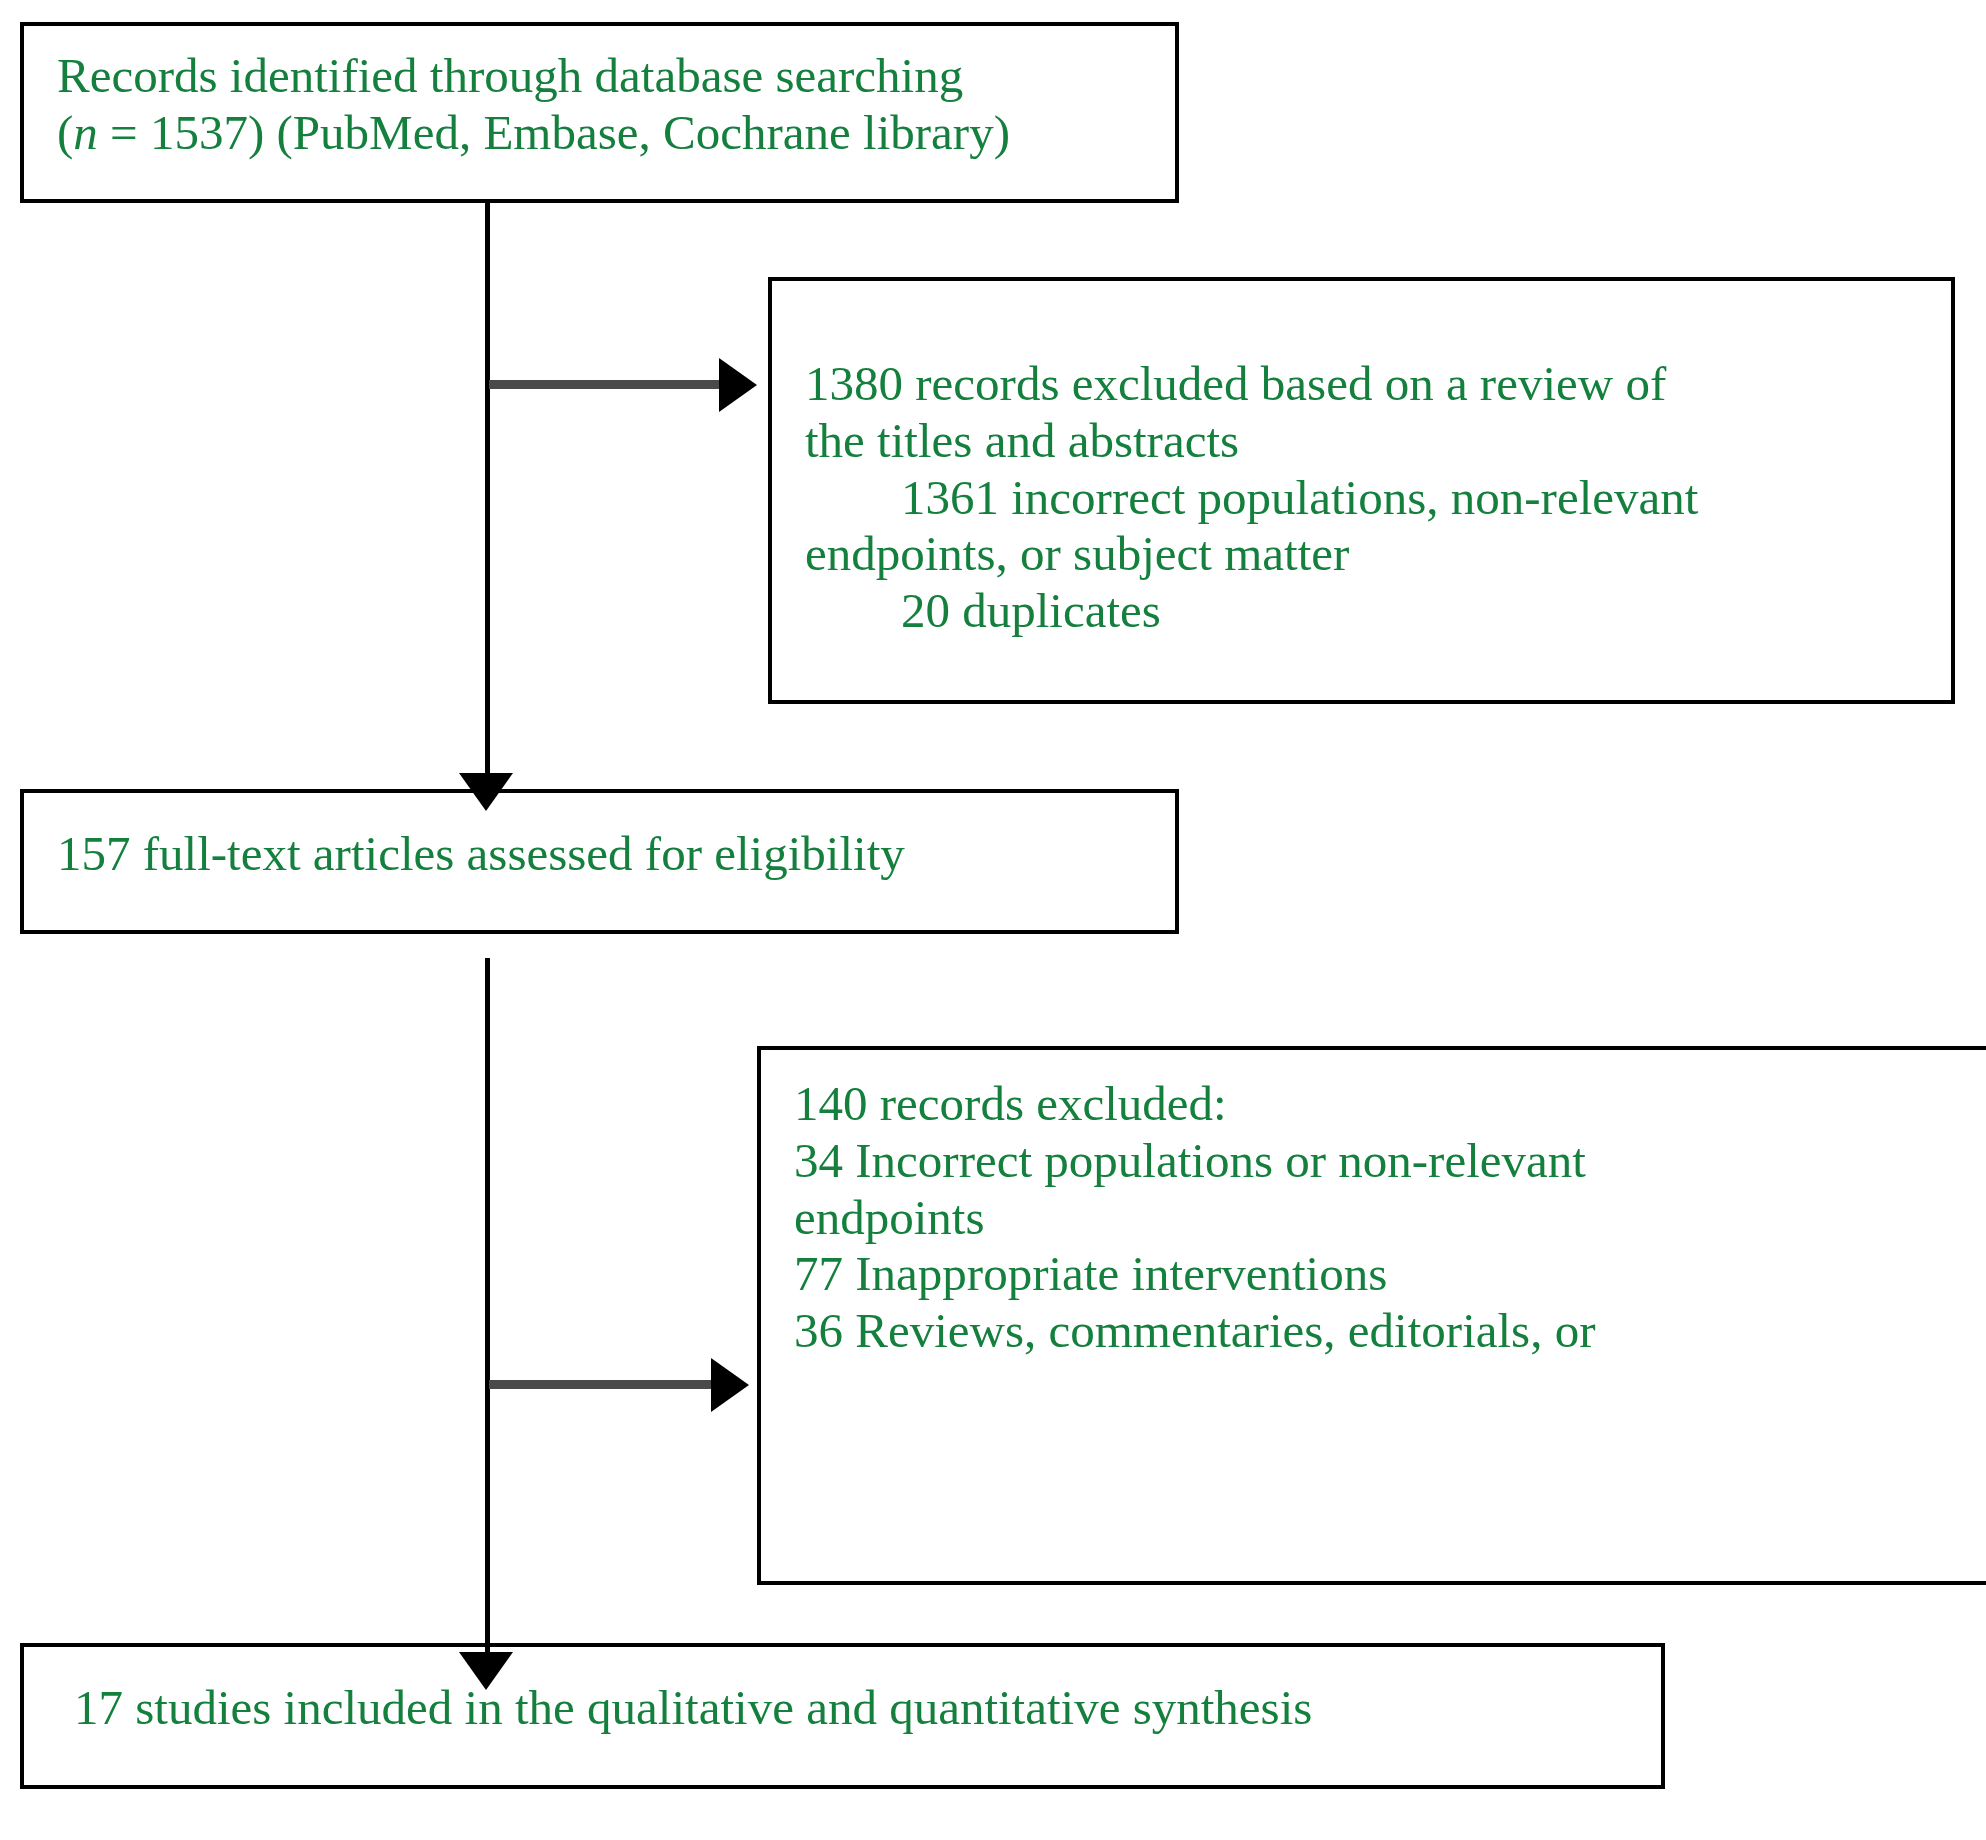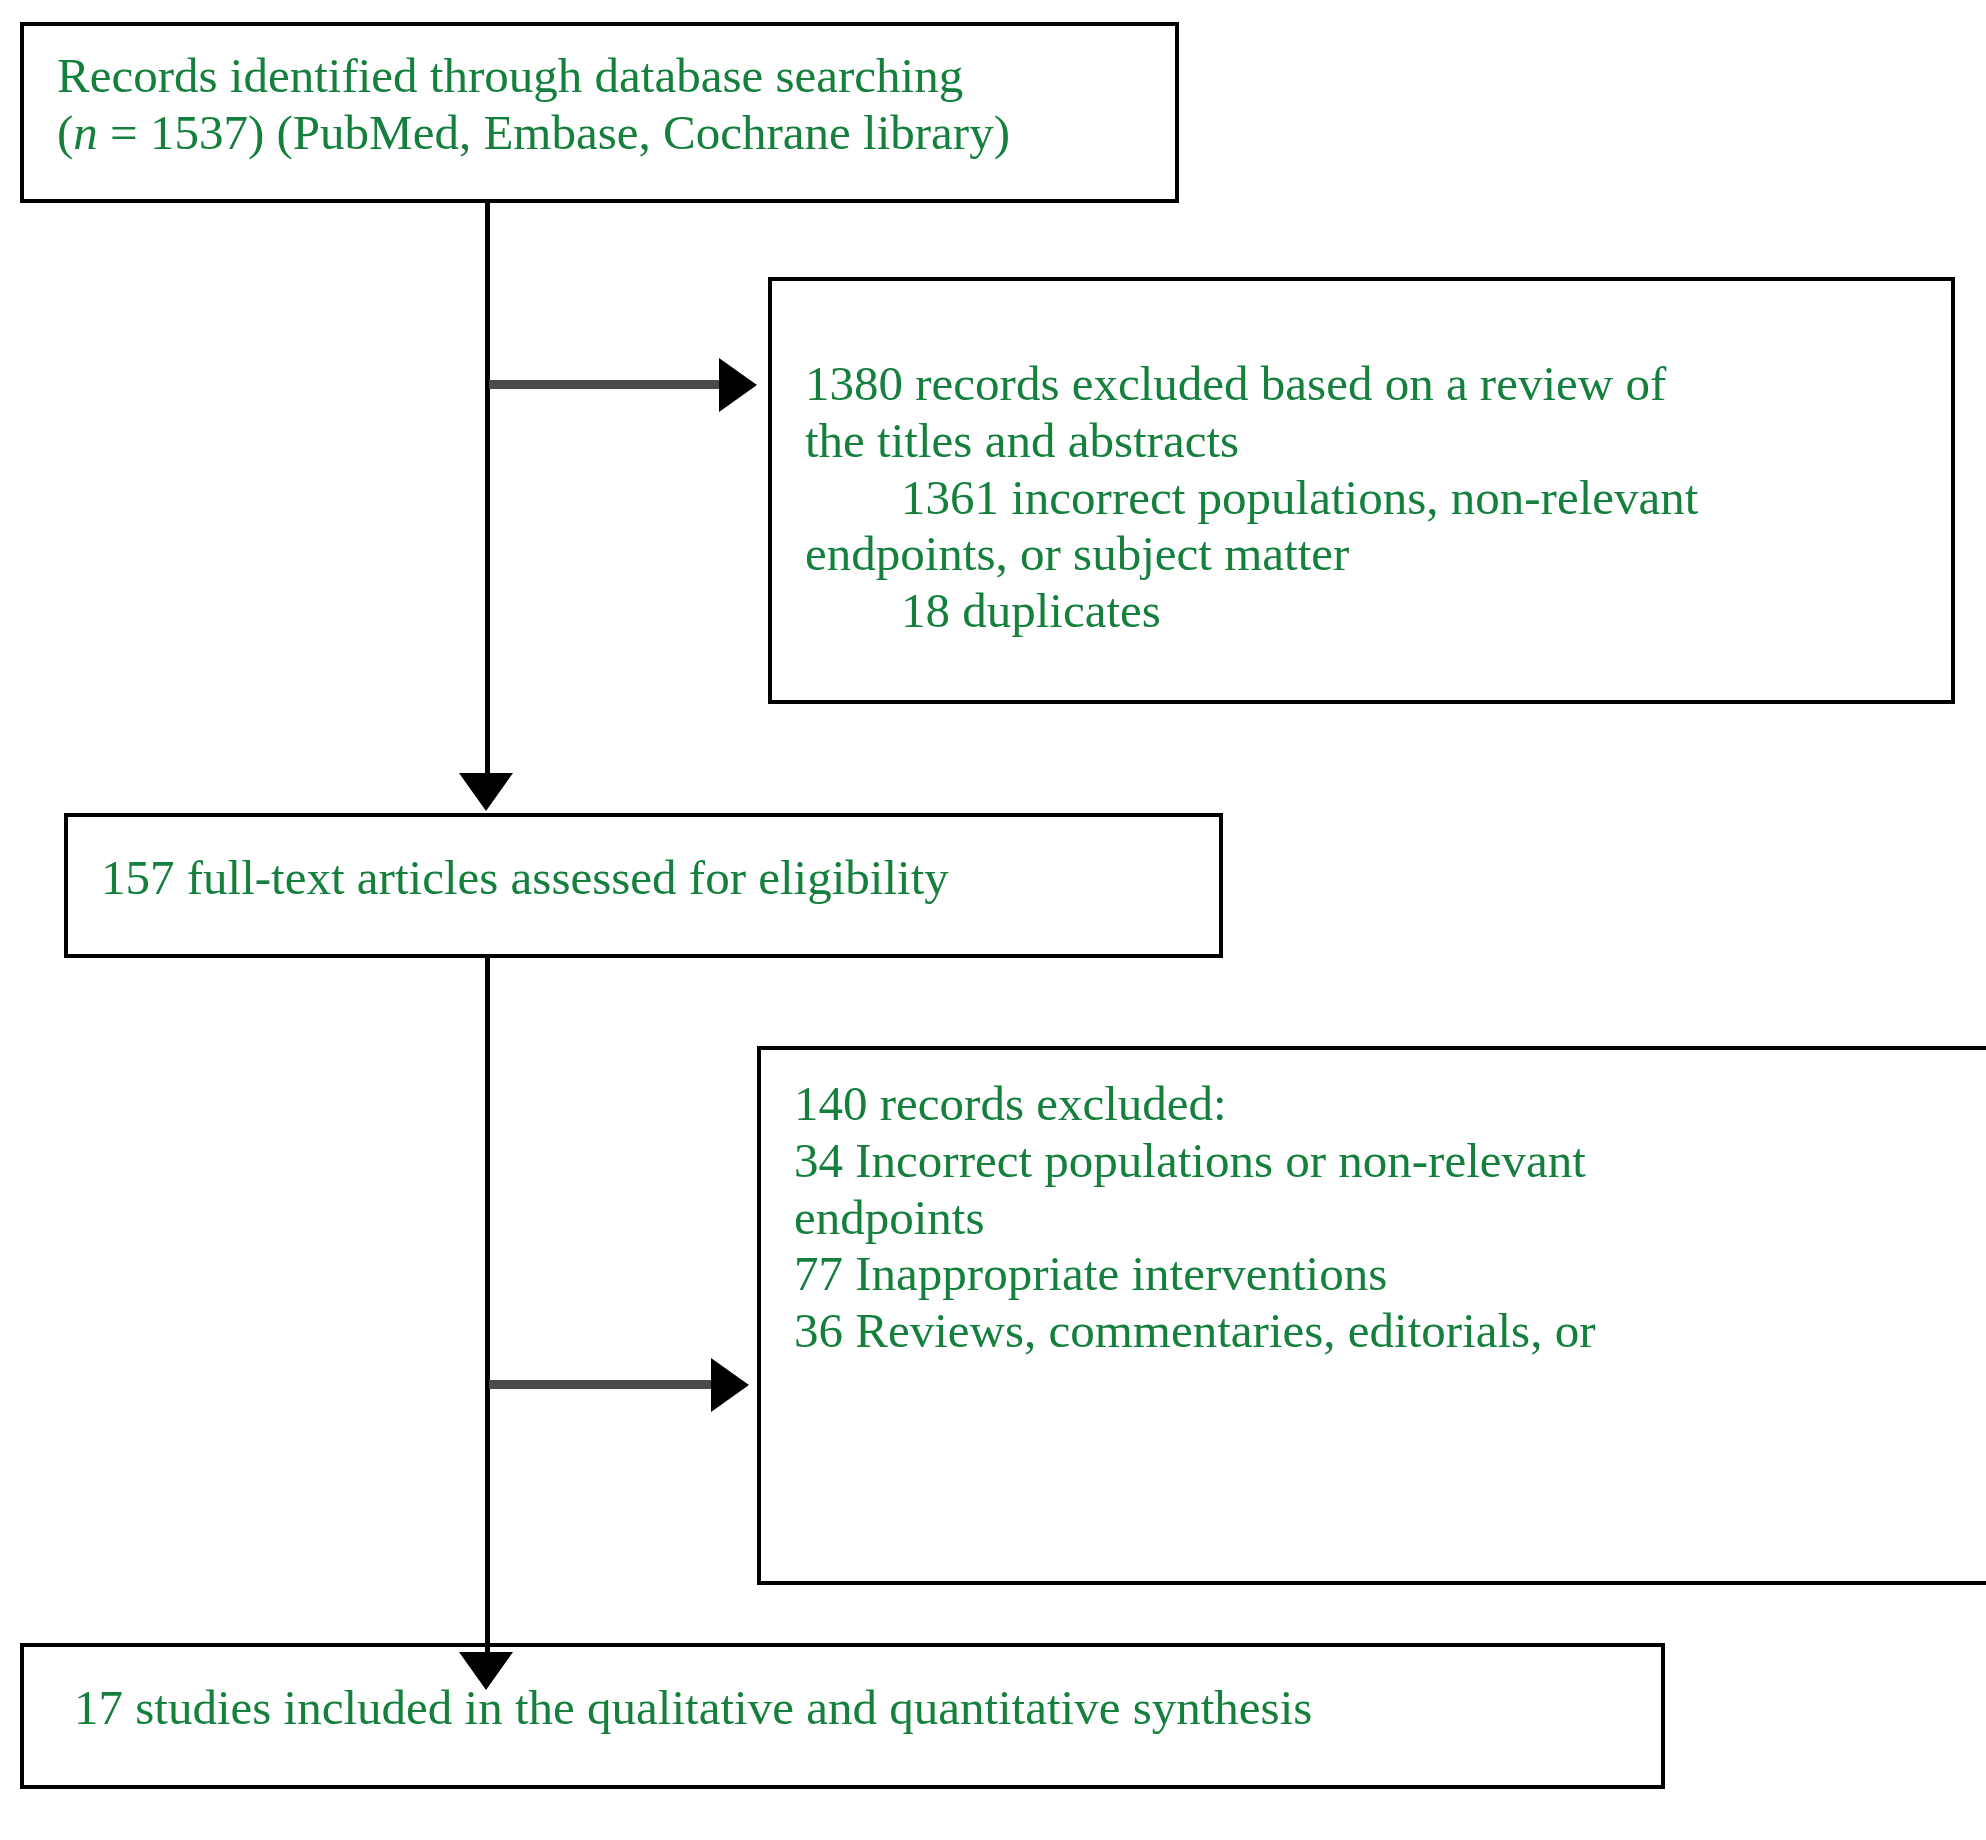--- a/index.html
+++ b/index.html
@@ -28,21 +28,21 @@
     left: 33px;
     right: 17px;
     font-size: 49px;
     line-height: 1.16;
     color: #15803d;
     white-space: pre-wrap;
   }
   
   #box-identified { left: 20px;  top: 21.5px;   width: 1159px; height: 181px; }
   #box-excluded-1 { left: 768px; top: 277px;  width: 1187px; height: 427px; }
-  #box-eligibility{ left: 20px;  top: 813px;  width: 1159px; height: 145px; margin-left: 44px; }
+  #box-eligibility{ left: 20px;  top: 789px;  width: 1159px; height: 145px; }
   #box-excluded-2 { left: 757px; top: 1046px; width: 1390px; height: 539px; }
   #box-included   { left: 20px;  top: 1643px; width: 1645px; height: 146px; }
 
   #box-identified .box-text  { top: 22.4px; }
   #box-excluded-1 .box-text  { top: 31px; margin-top: 44px; }
   #box-eligibility .box-text { top: 33px; }
   #box-excluded-2 .box-text  { top: 26px; }
   #box-included .box-text    { top: 33px; left: 50px; }
 
   .indent { display: inline-block; width: 96px; }
@@ -93,21 +93,21 @@
 </head>
 <body>
 
 <div id="canvas">
 
   <div class="box" id="box-identified">
     <div class="box-text"><span>Records identified through database searching</span><br><span>(</span><span class="italic-n">n</span><span> = 1537) (PubMed, Embase, Cochrane library)</span></div>
   </div>
 
   <div class="box" id="box-excluded-1">
-    <div class="box-text"><span>1380 records excluded based on a review of</span><br><span>the titles and abstracts</span><br><span class="indent"></span><span>1361 incorrect populations, non-relevant</span><br><span>endpoints, or subject matter</span><br><span class="indent"></span><span>18 duplicates</span></div>
+    <div class="box-text"><span>1380 records excluded based on a review of</span><br><span>the titles and abstracts</span><br><span class="indent"></span><span>1361 incorrect populations, non-relevant</span><br><span>endpoints, or subject matter</span><br><span class="indent"></span><span>20 duplicates</span></div>
   </div>
 
   <div class="box" id="box-eligibility">
     <div class="box-text">157 full-text articles assessed for eligibility</div>
   </div>
 
   <div class="box" id="box-excluded-2">
     <div class="box-text"><span>140 records excluded:</span><br><span>34 Incorrect populations or non-relevant</span><br><span>endpoints</span><br><span>77 Inappropriate interventions</span><br><span>36 Reviews, commentaries, editorials, or</span><br><br></div>
   </div>
 

